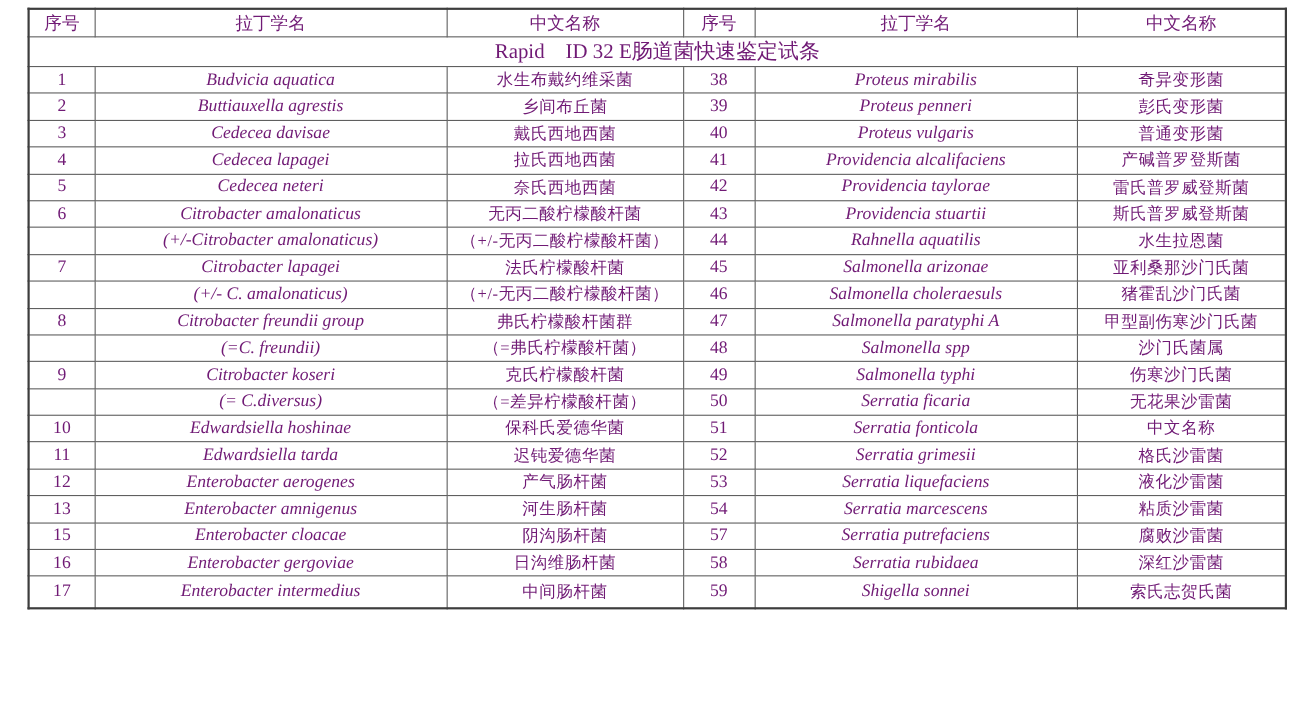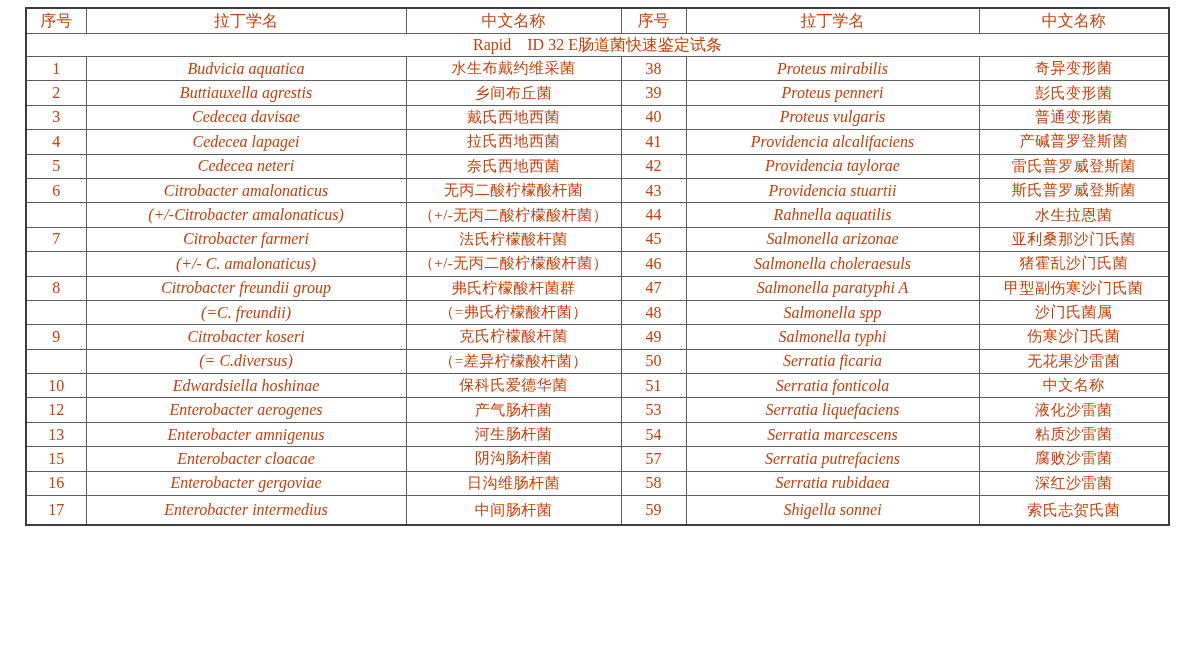--- a/index.html
+++ b/index.html
@@ -6,21 +6,21 @@
     margin: 0;
     padding: 0;
     background: #ffffff;
   }
   .page {
     position: relative;
     width: 1185px;
     height: 645px;
     background: #ffffff;
     font-family: "Liberation Serif", "DejaVu Serif", serif;
-    color: #c2410c;
+    color: #701a75;
     overflow: hidden;
   }
   table.id-table {
     position: absolute;
     left: 25px;
     top: 7px;
     width: 1143px;
     border-collapse: collapse;
     table-layout: fixed;
     border: 2px solid #3d3d3d;
@@ -33,21 +33,21 @@
     font-weight: normal;
     overflow: hidden;
     white-space: nowrap;
   }
   .id-table th {
     height: 24px;
     font-size: 16px;
   }
   .id-table td.title-cell {
     height: 22px;
-    font-size: 16px;
+    font-size: 19px;
   }
   .id-table tbody td {
     height: 23.4px;
     font-size: 16px;
   }
   .id-table tbody tr:last-child td {
     height: 28px;
   }
   .latin {
     font-style: italic;
@@ -138,21 +138,21 @@
         <tr>
       <td class="num"></td>
       <td class="latin">(+/-Citrobacter amalonaticus)</td>
       <td class="cn">（+/-无丙二酸柠檬酸杆菌）</td>
       <td class="num">44</td>
       <td class="latin">Rahnella aquatilis</td>
       <td class="cn">水生拉恩菌</td>
     </tr>
         <tr>
       <td class="num">7</td>
-      <td class="latin">Citrobacter farmeri</td>
+      <td class="latin">Citrobacter lapagei</td>
       <td class="cn">法氏柠檬酸杆菌</td>
       <td class="num">45</td>
       <td class="latin">Salmonella arizonae</td>
       <td class="cn">亚利桑那沙门氏菌</td>
     </tr>
         <tr>
       <td class="num"></td>
       <td class="latin">(+/- C. amalonaticus)</td>
       <td class="cn">（+/-无丙二酸柠檬酸杆菌）</td>
       <td class="num">46</td>
@@ -193,20 +193,28 @@
     </tr>
         <tr>
       <td class="num">10</td>
       <td class="latin">Edwardsiella hoshinae</td>
       <td class="cn">保科氏爱德华菌</td>
       <td class="num">51</td>
       <td class="latin">Serratia fonticola</td>
       <td class="cn">中文名称</td>
     </tr>
         <tr>
+      <td class="num">11</td>
+      <td class="latin">Edwardsiella tarda</td>
+      <td class="cn">迟钝爱德华菌</td>
+      <td class="num">52</td>
+      <td class="latin">Serratia grimesii</td>
+      <td class="cn">格氏沙雷菌</td>
+    </tr>
+        <tr>
       <td class="num">12</td>
       <td class="latin">Enterobacter aerogenes</td>
       <td class="cn">产气肠杆菌</td>
       <td class="num">53</td>
       <td class="latin">Serratia liquefaciens</td>
       <td class="cn">液化沙雷菌</td>
     </tr>
         <tr>
       <td class="num">13</td>
       <td class="latin">Enterobacter amnigenus</td>

